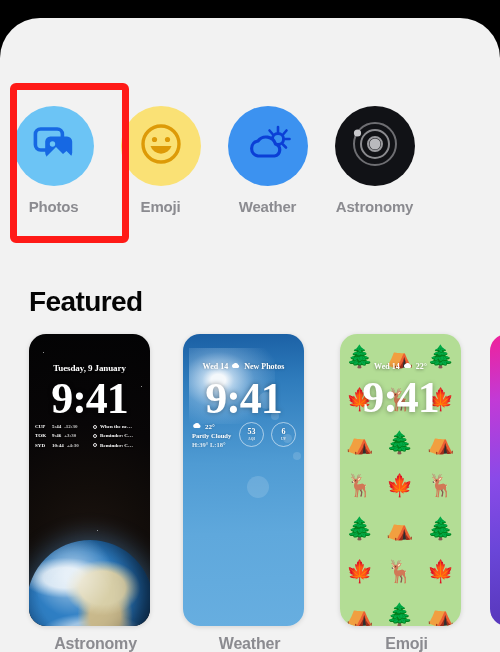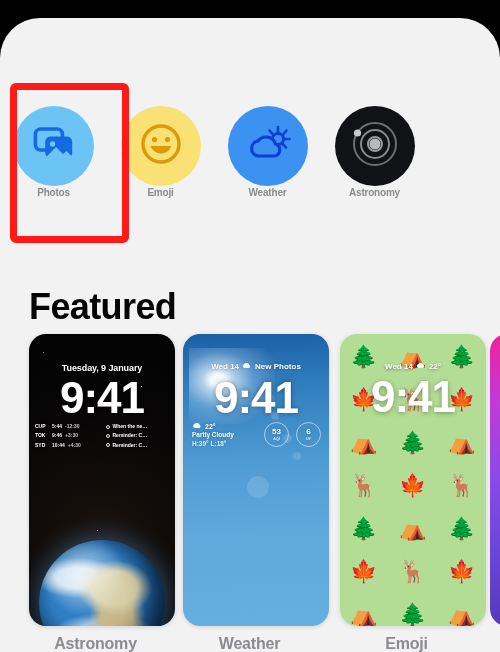--- a/index.html
+++ b/index.html
@@ -43,52 +43,53 @@
   .cat {
     width:107px; flex:0 0 107px;
     display:flex; flex-direction:column; align-items:center;
   }
   .cat-circle {
     width:80px; height:80px; border-radius:50%;
     display:flex; align-items:center; justify-content:center;
     position:relative;
   }
   .cat-label {
-    width:92px; text-align:center;
-    font-size:10px; font-weight:bold; color:#8b8b90;
+    margin-top:10px; width:92px; text-align:center;
+    font-size:15px; font-weight:bold; color:#8b8b90;
     line-height:1.45; letter-spacing:-0.2px;
   }
   .c-photos   { background:#6cc4f5; }
   .c-shuffle  { background:#c79bf0; }
   .c-emoji    { background:#fae175; }
   .c-weather  { background:#3c92f0; }
   .c-astro    { background:#111216; }
 
   
   .highlight {
     position:absolute; left:10px; top:83px;
     width:119px; height:160px;
     border:7px solid #ff1a17; border-radius:6px;
     pointer-events:none;
   }
 
   
   .featured-title {
     position:absolute; left:29px; top:268px;
-    font-size:36px; font-weight:bold; color:#050505;
+    font-size:28px; font-weight:bold; color:#050505;
     letter-spacing:-0.6px;
   }
 
   
   .cards { position:absolute; left:0; top:316px; width:500px; height:336px; }
   .cardwrap { position:absolute; top:0; width:133px; }
   .card {
-    width:146px; height:292px;
+    width:121px; height:292px;
     border-radius:17px; overflow:hidden; position:relative;
     box-shadow:0 1px 5px rgba(0,0,0,0.13);
+    font-family:Liberation Serif, serif;
   }
   .card-label {
     margin-top:9px; width:133px; text-align:center;
     font-size:16px; font-weight:bold; color:#8b8b90; letter-spacing:-0.2px;
   }
 
   
   .astro-bg {
     position:absolute; inset:0;
     background:

